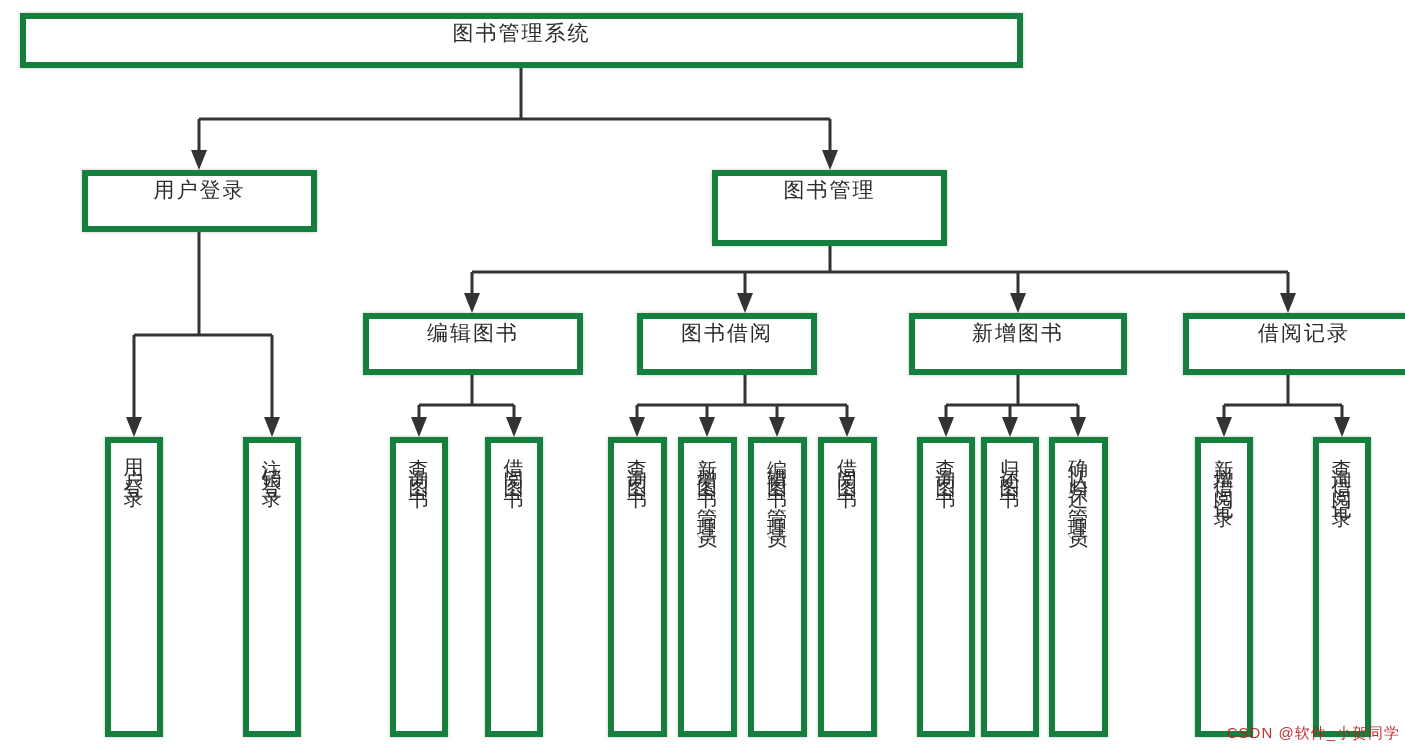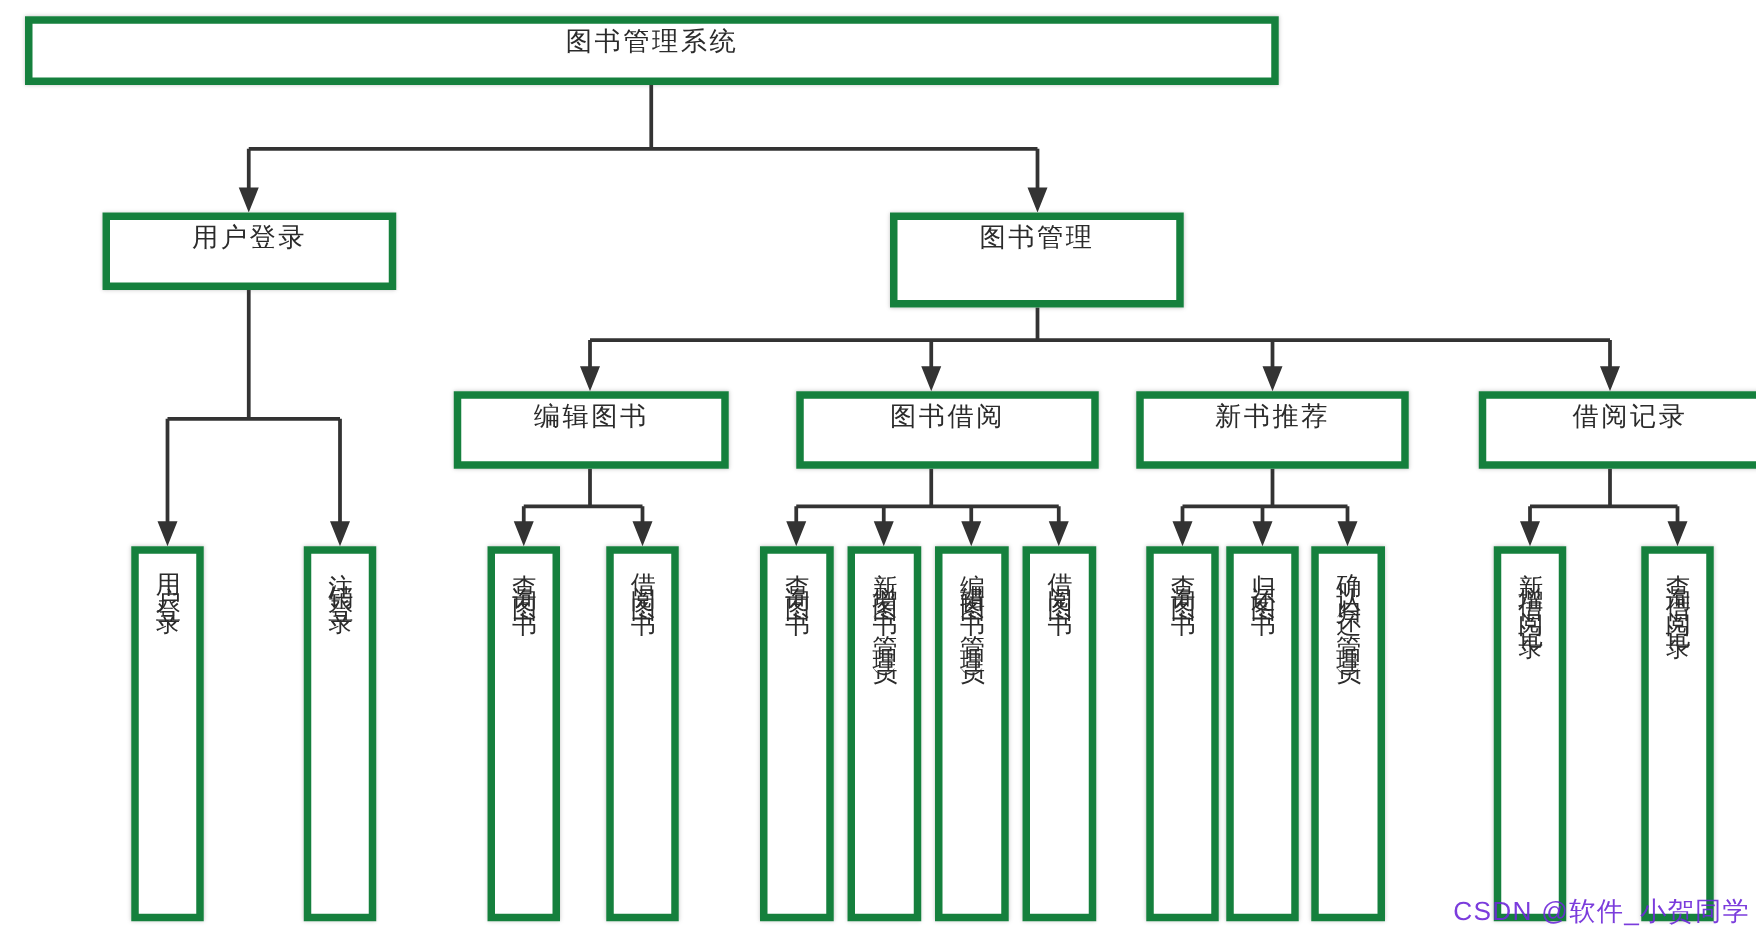--- a/index.html
+++ b/index.html
@@ -47,23 +47,23 @@
     text-orientation: mixed;
     letter-spacing: 10px;
     line-height: 1;
     font-size: 20px;
     white-space: normal;
   }
   .watermark {
     position: absolute;
     right: 5px;
     bottom: 4px;
-    font-size: 21px;
+    font-size: 15px;
     letter-spacing: 1px;
-    color: #6d28d9;
+    color: #b91c1c;
     opacity: 0.9;
     white-space: nowrap;
     z-index: 5;
   }
 </style>
 </head>
 <body>
 
 <div class="canvas">
 
@@ -105,25 +105,25 @@
   <div class="node" style="left:82px;top:170px;width:235px;height:62px">
     <span class="lbl">用户登录</span>
   </div>
   <div class="node" style="left:712px;top:170px;width:235px;height:76px">
     <span class="lbl">图书管理</span>
   </div>
 
   <div class="node" style="left:363px;top:313px;width:220px;height:62px">
     <span class="lbl">编辑图书</span>
   </div>
-  <div class="node" style="left:637px;top:313px;width:242px;height:62px">
+  <div class="node" style="left:637px;top:313px;width:180px;height:62px">
     <span class="lbl">图书借阅</span>
   </div>
   <div class="node" style="left:909px;top:313px;width:218px;height:62px">
-    <span class="lbl">新书推荐</span>
+    <span class="lbl">新增图书</span>
   </div>
   <div class="node" style="left:1183px;top:313px;width:242px;height:62px">
     <span class="lbl">借阅记录</span>
   </div>
 
   <div class="node v" style="left:105px;top:437px;width:58px;height:300px">
     <span class="lbl">用户登录</span>
   </div>
   <div class="node v" style="left:243px;top:437px;width:58px;height:300px">
     <span class="lbl">注销登录</span>

